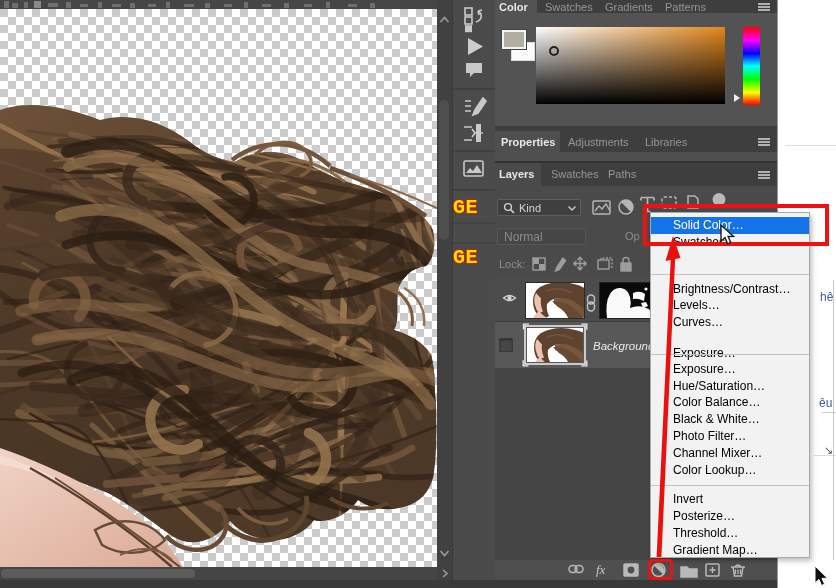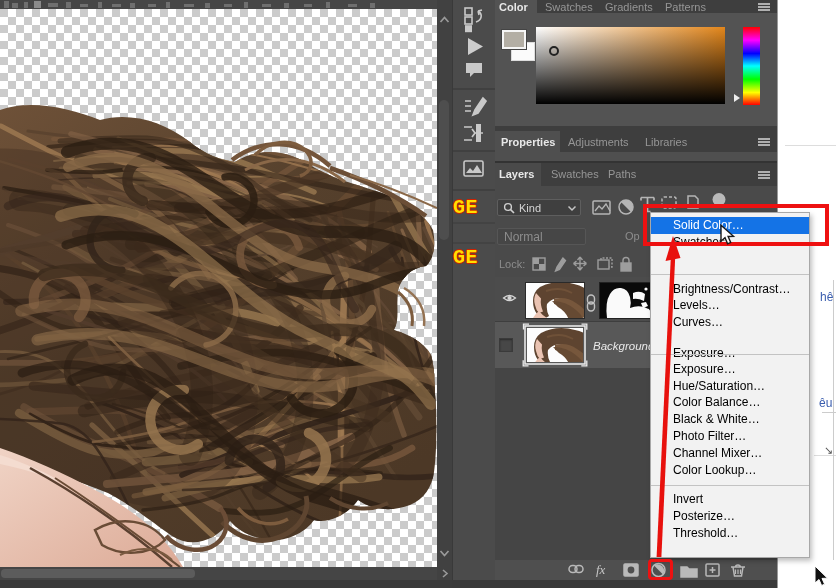--- a/index.html
+++ b/index.html
@@ -383,20 +383,21 @@
   <div class="menu-item" style="top:164.6px">Hue/Saturation…</div>
   <div class="menu-item" style="top:181.4px">Color Balance…</div>
   <div class="menu-item" style="top:198.2px">Black &amp; White…</div>
   <div class="menu-item" style="top:215px">Photo Filter…</div>
   <div class="menu-item" style="top:231.8px">Channel Mixer…</div>
   <div class="menu-item" style="top:248.6px">Color Lookup…</div>
   <div class="msep" style="top:271.9px"></div>
   <div class="menu-item" style="top:278.4px">Invert</div>
   <div class="menu-item" style="top:295.2px">Posterize…</div>
   <div class="menu-item" style="top:312px">Threshold…</div>
+  <div class="menu-item" style="top:328.8px">Gradient Map…</div>
 </div>
 
 <div class="abs" id="redrect"></div>
 <div class="abs" id="redcirc"></div>
 <svg class="abs" style="left:0;top:0;z-index:35;pointer-events:none" width="836" height="588" viewBox="0 0 836 588">
   <polygon points="673,236 680.5,258 665.5,261" fill="#e8110d"></polygon>
   <polygon points="675.4,253 671,253 656.6,557 661.4,557" fill="#e8110d"></polygon>
 </svg>
 
 <svg class="abs" style="left:719px;top:224px;z-index:50" width="18" height="22" viewBox="0 0 18 22">

